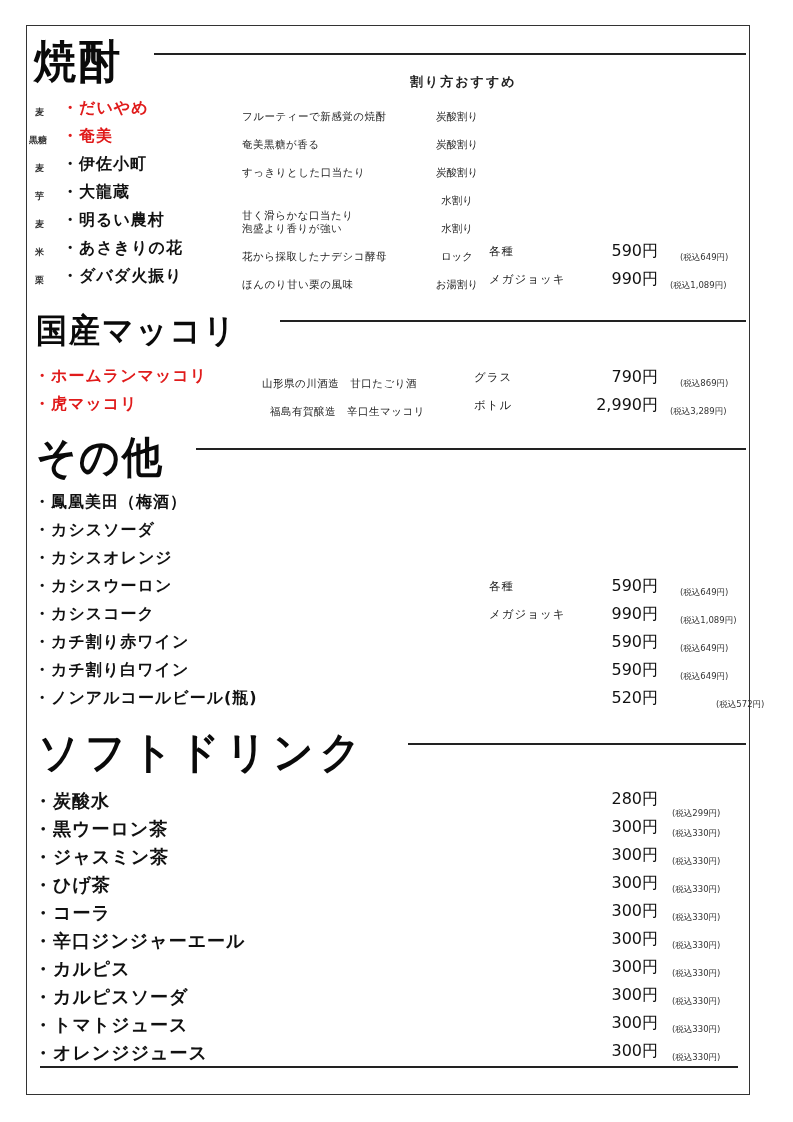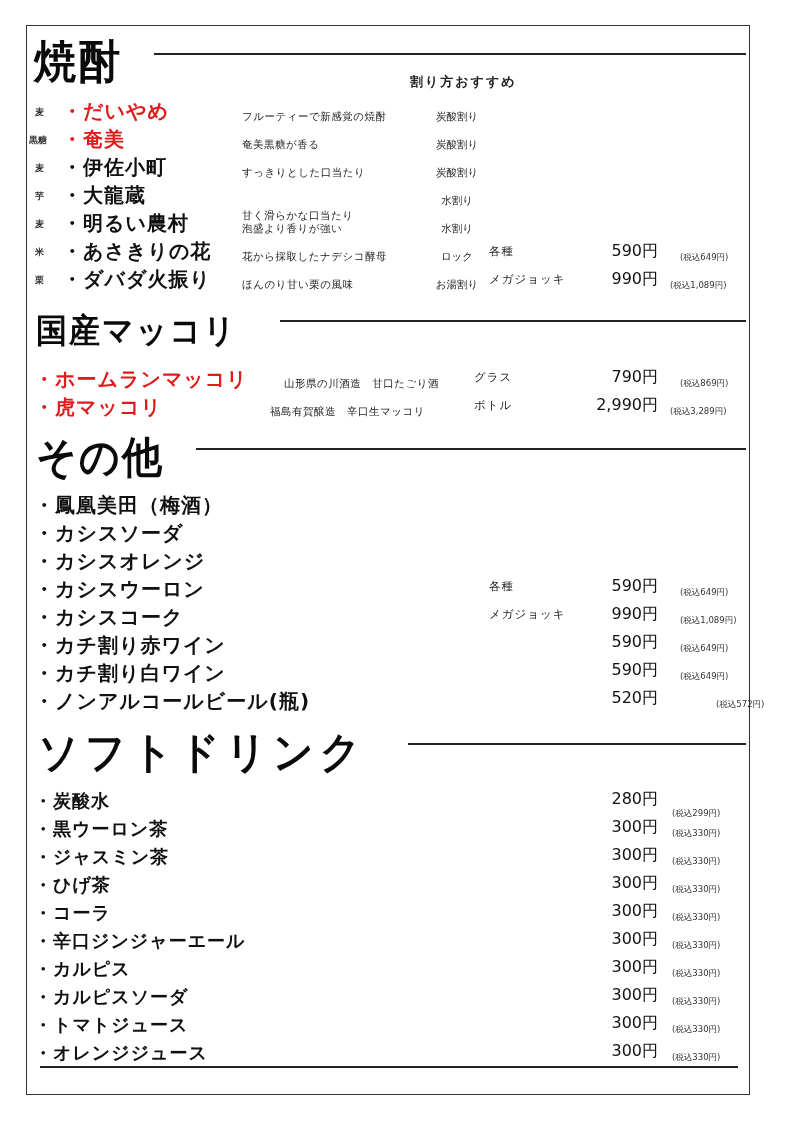--- a/index.html
+++ b/index.html
@@ -3,21 +3,21 @@
 <meta charset="utf-8">
 <style>
   html, body { margin: 0; padding: 0; background: #ffffff; }
   body { width: 793px; height: 1122px; position: relative; overflow: hidden;
          font-family: "DejaVu Sans", sans-serif; color: #111; }
   .frame { position: absolute; left: 26px; top: 25px; width: 724px; height: 1070px;
            border: 1px solid #333; box-sizing: border-box; }
   .sec-title { position: absolute; font-family: "DejaVu Serif", serif; font-weight: 900;
                color: #0a0a0a; letter-spacing: 2px; transform: scaleY(1.08); }
   .hline { position: absolute; height: 2px; background: #222; }
-  .item { position: absolute; font-weight: bold; font-size: 20px; letter-spacing: 1px; }
+  .item { position: absolute; font-weight: bold; font-size: 16px; letter-spacing: 1px; }
   .item.red { color: #e01b1b; }
   .item.soft { font-size: 18px; }
   .kind { position: absolute; font-size: 9px; font-weight: bold; color: #333; }
   .desc { position: absolute; font-size: 10.5px; color: #222; letter-spacing: 0.5px; }
   .way { position: absolute; font-size: 10.5px; color: #222; text-align: center; width: 70px; }
   .ptype { position: absolute; font-size: 11.5px; color: #222; text-align: left; width: 100px; letter-spacing: 1px; }
   .price { position: absolute; font-size: 16px; color: #111; text-align: right; width: 80px; }
   .tax { position: absolute; font-size: 8.5px; color: #333; }
   .footer { position: absolute; left: 0; width: 793px; top: 1128px; text-align: left;
             color: #e01b1b; font-size: 12.5px; font-weight: bold; }
@@ -38,21 +38,21 @@
 <div class="price" style="left:578px; top:241px;">590円</div>
 <div class="tax" style="left:680px; top:252px;">(税込649円)</div>
 <div class="ptype" style="left:489px; top:272px;">メガジョッキ</div>
 <div class="price" style="left:578px; top:269px;">990円</div>
 <div class="tax" style="left:670px; top:280px;">(税込1,089円)</div>
 
 <div class="sec-title" style="left:36px; top:310px; font-size:31px;">国産マッコリ</div>
 <div class="hline" style="left:280px; top:320px; width:466px;"></div>
 
 <div class="item red" style="left:34px; top:366px;">・ホームランマッコリ</div>
-<div class="desc" style="left:284px; top:377px;">山形県の川酒造　甘口たごり酒</div>
+<div class="desc" style="left:262px; top:377px;">山形県の川酒造　甘口たごり酒</div>
 <div class="item red" style="left:34px; top:394px;">・虎マッコリ</div>
 <div class="desc" style="left:270px; top:405px;">福島有賀醸造　辛口生マッコリ</div>
 
 <div class="ptype" style="left:474px; top:370px;">グラス</div>
 <div class="price" style="left:578px; top:367px;">790円</div>
 <div class="tax" style="left:680px; top:378px;">(税込869円)</div>
 <div class="ptype" style="left:474px; top:398px;">ボトル</div>
 <div class="price" style="left:578px; top:395px;">2,990円</div>
 <div class="tax" style="left:670px; top:406px;">(税込3,289円)</div>
 

